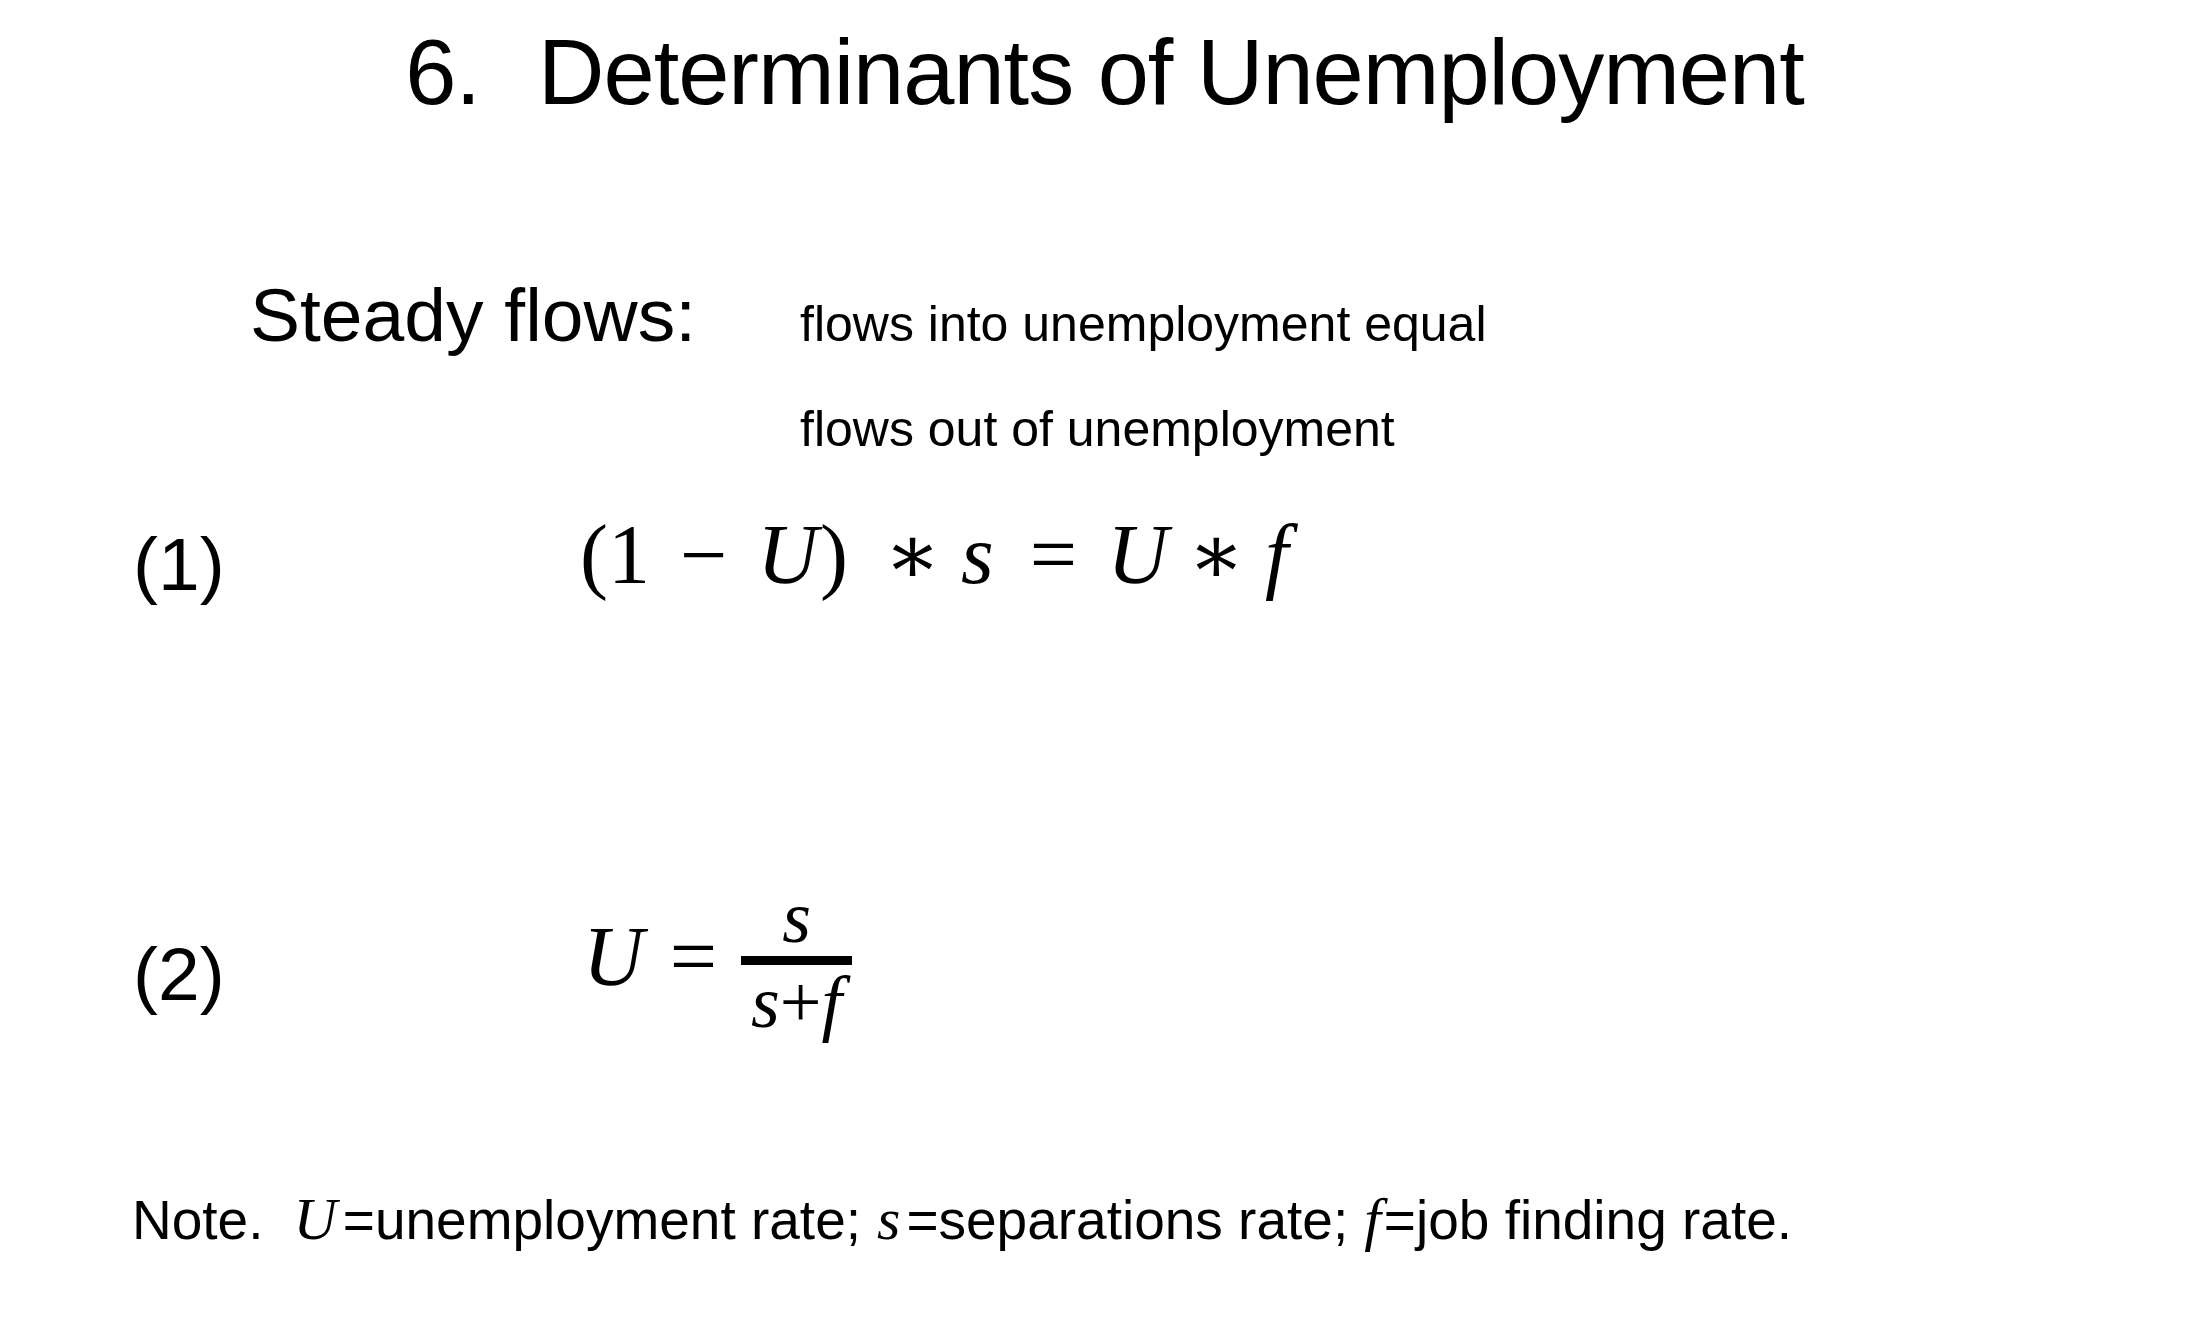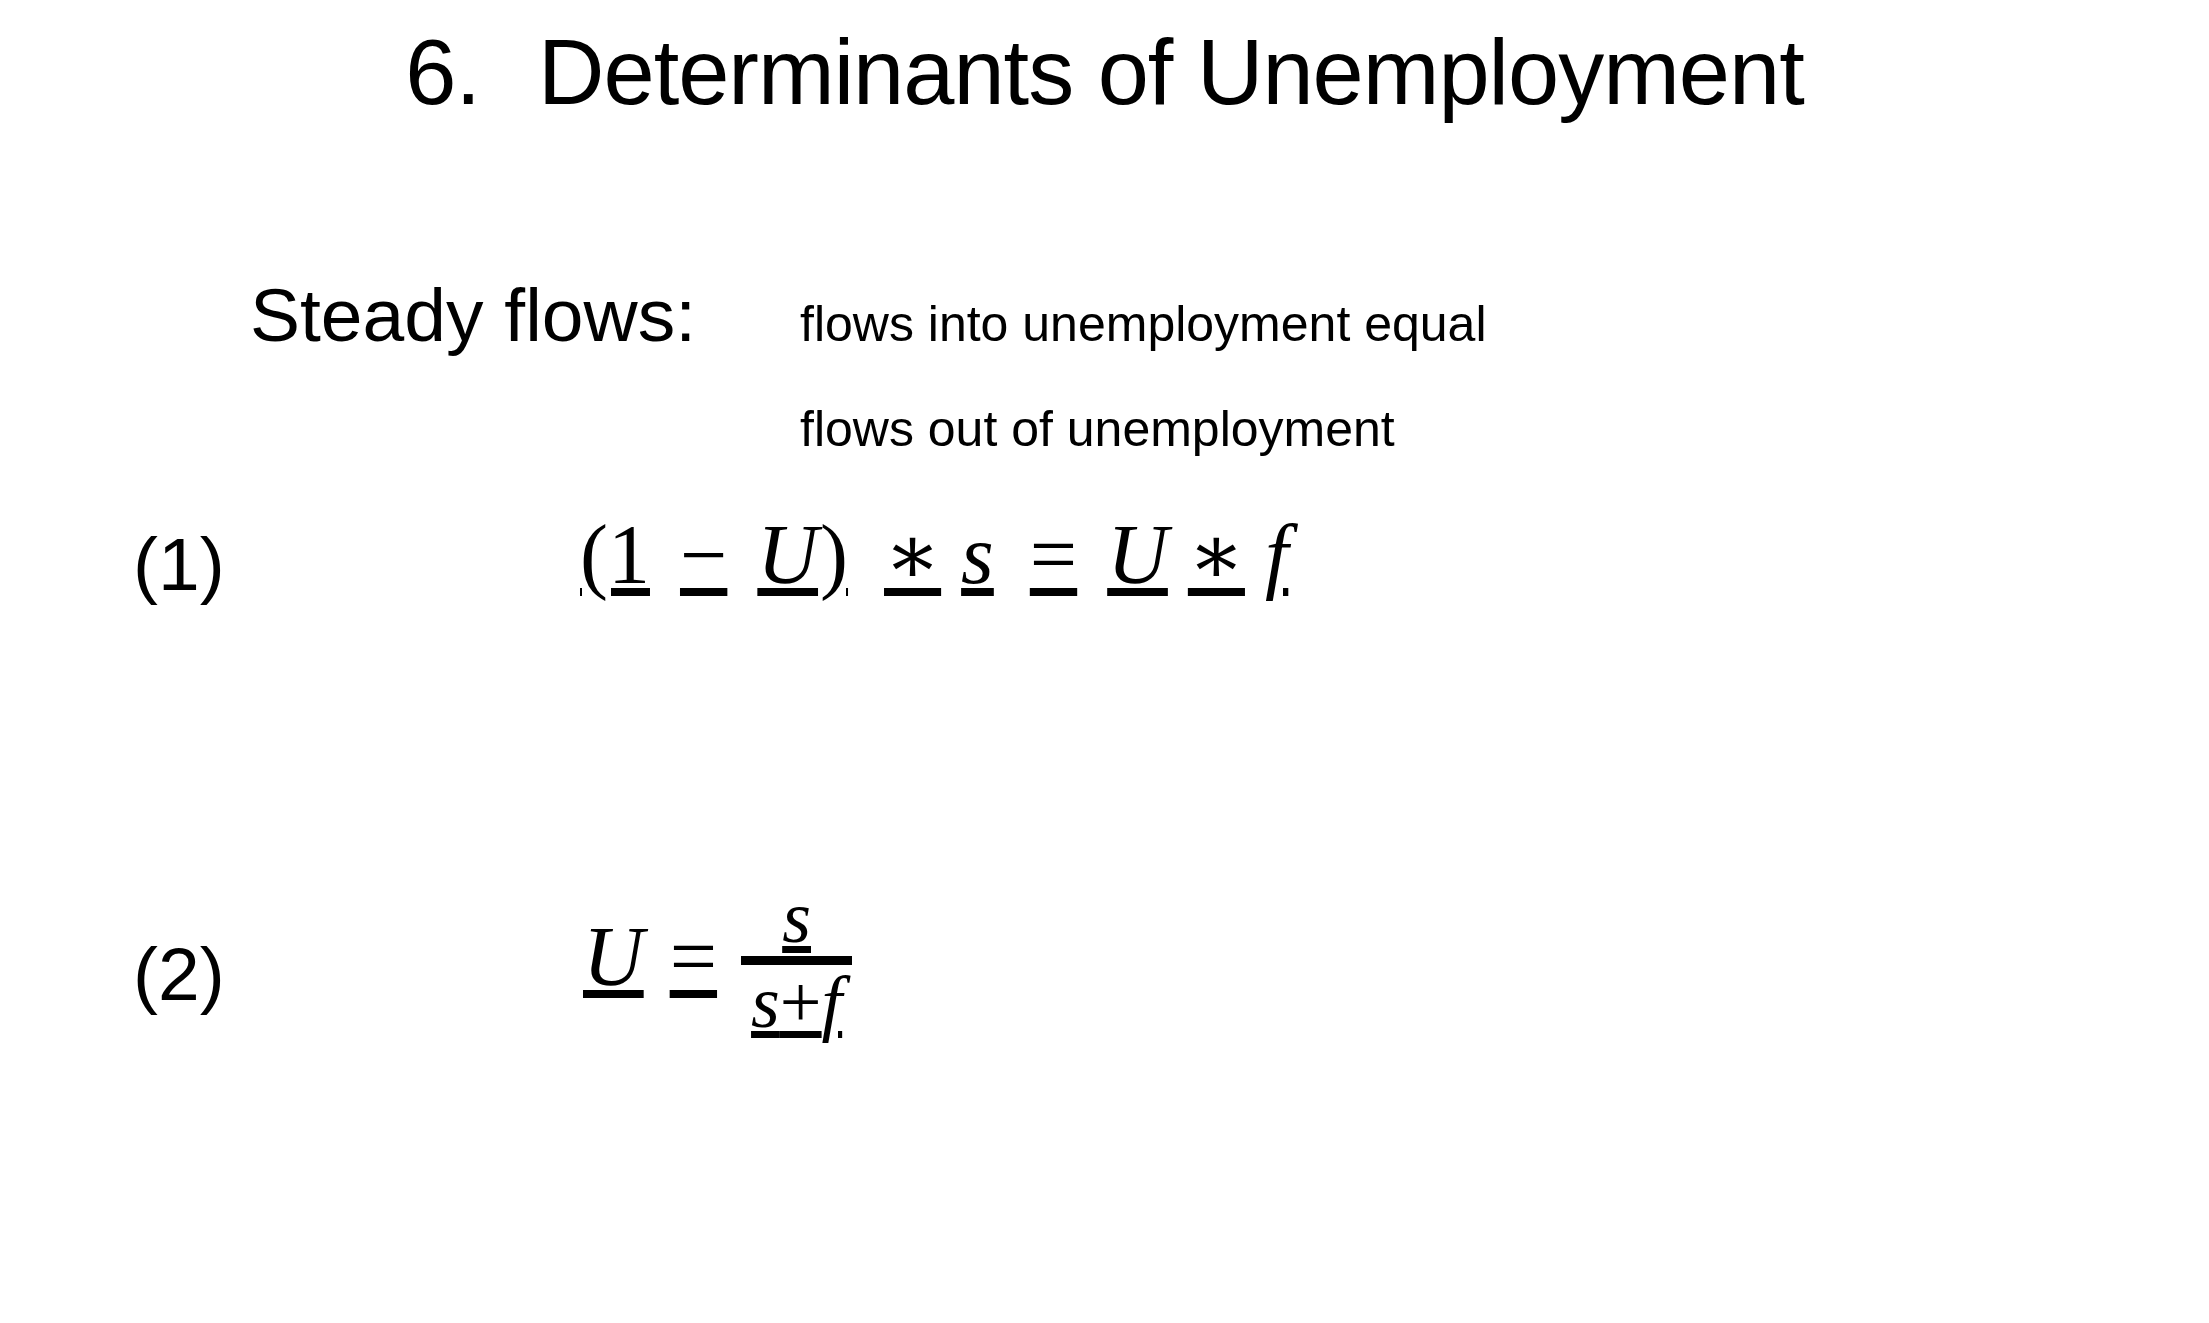--- a/index.html
+++ b/index.html
@@ -27,21 +27,21 @@
   }
   
   .eq-label{position:absolute;font-size:75px;line-height:86px;}
   .eq1-label{left:133px;top:521px;}
   .eq2-label{left:133px;top:931px;}
   .subheading{
     position:absolute;left:130px;top:776px;
     font-size:75px;line-height:86px;white-space:nowrap;
   }
   
-  .math{font-family:"Liberation Serif","DejaVu Serif",serif;text-decoration:underline;}
+  .math{font-family:"Liberation Serif","DejaVu Serif",serif;}
   .mi{font-style:italic;}
   .mn,.mo{font-style:normal;}
   .eq1-math{
     position:absolute;left:580px;top:513px;
     font-size:84px;line-height:84px;white-space:nowrap;
   }
   .ml-xs{margin-left:2px;}
   .ml-s{margin-left:20px;}
   .ml-m{margin-left:30px;}
   .ml-l{margin-left:36px;}
@@ -100,14 +100,17 @@
   <div class="math eq2-math">
     <span class="mi">U</span>
     <span class="mo equals2">=</span>
     <span class="frac">
       <span class="num mi">s</span>
       <span class="bar"></span>
       <span class="den"><span class="mi">s</span><span class="mn">+</span><span class="mi">f</span></span>
     </span>
   </div>
 
+  <div class="note">
+    <span>Note.</span><span class="note-var note-var-first">U</span><span>=unemployment rate;</span><span class="note-var">s</span><span>=separations rate;</span><span class="note-var note-var-last">f</span><span>=job finding rate.</span>
+  </div>
 
 </div>
 
 </body></html>

